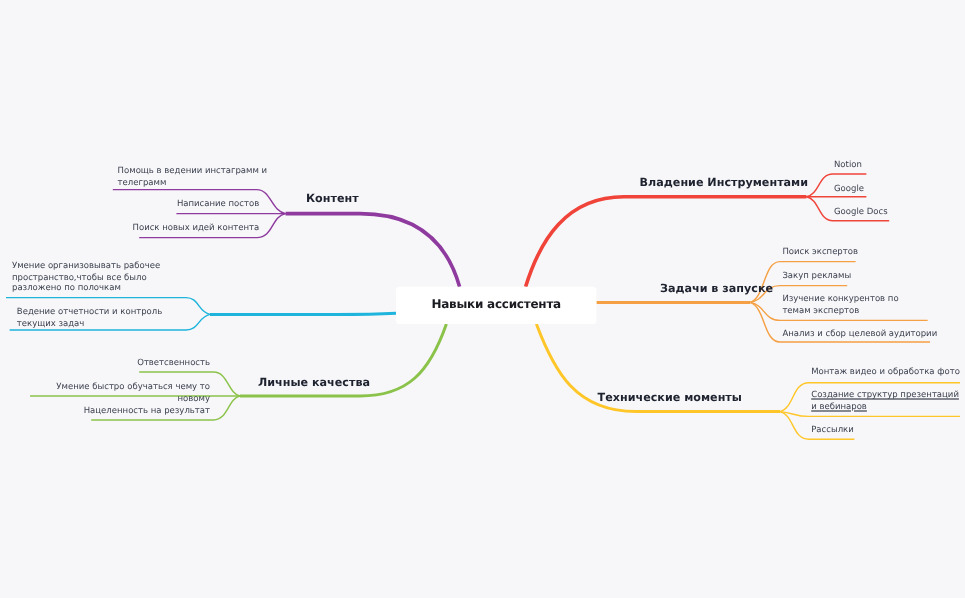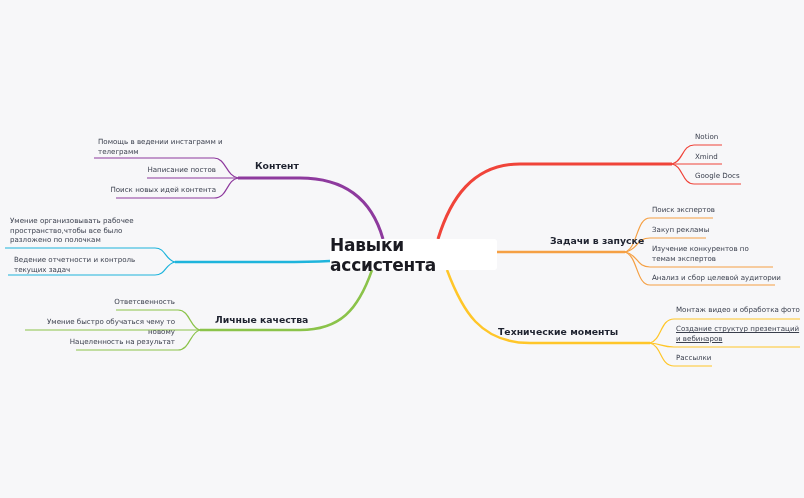--- a/index.html
+++ b/index.html
@@ -9,21 +9,21 @@
       position: relative; overflow: hidden;
       font-family: "DejaVu Sans", sans-serif;
     }
     #canvas { position: absolute; left: 0; top: 0; width: 804px; height: 498px; }
     svg.lines { position: absolute; left: 0; top: 0; }
     .central {
       position: absolute;
       left: 330px; top: 239px; width: 167px; height: 31px;
       background: #ffffff; border-radius: 3px;
       display: flex; align-items: center; justify-content: center;
-      font-weight: bold; font-size: 17px; color: #1b1b22;
+      font-weight: bold; font-size: 10px; color: #1b1b22;
       letter-spacing: -0.2px;
       cursor: pointer;
     }
     .branch-label {
       position: absolute;
       font-weight: bold; font-size: 9.3px; color: #1f2330;
       line-height: 12.5px; white-space: nowrap;
       cursor: pointer;
     }
     .leaf {
@@ -116,25 +116,28 @@
   <div class="leaf left-al" style="left:80px; top:297px; width:95px;">
     <span>Ответсвенность</span>
   </div>
   <div class="leaf left-al" style="left:20px; top:317px; width:155px;">
     <span>Умение быстро обучаться чему то новому</span>
   </div>
   <div class="leaf left-al" style="left:60px; top:337px; width:115px;">
     <span>Нацеленность на результат</span>
   </div>
 
+  <div class="branch-label" style="left:533px; top:147px;">
+    <span>Владение Инструментами</span>
+  </div>
   <div class="leaf right" style="left:695px; top:132px;">
     <span>Notion</span>
   </div>
   <div class="leaf right" style="left:695px; top:152px;">
-    <span>Xmind</span>
+    <span>Google</span>
   </div>
   <div class="leaf right" style="left:695px; top:171px;">
     <span>Google Docs</span>
   </div>
 
   <div class="branch-label" style="left:533px; top:235px;margin-left:17px;">
     <span>Задачи в запуске</span>
   </div>
   <div class="leaf right" style="left:652px; top:205px;">
     <span>Поиск экспертов</span>

